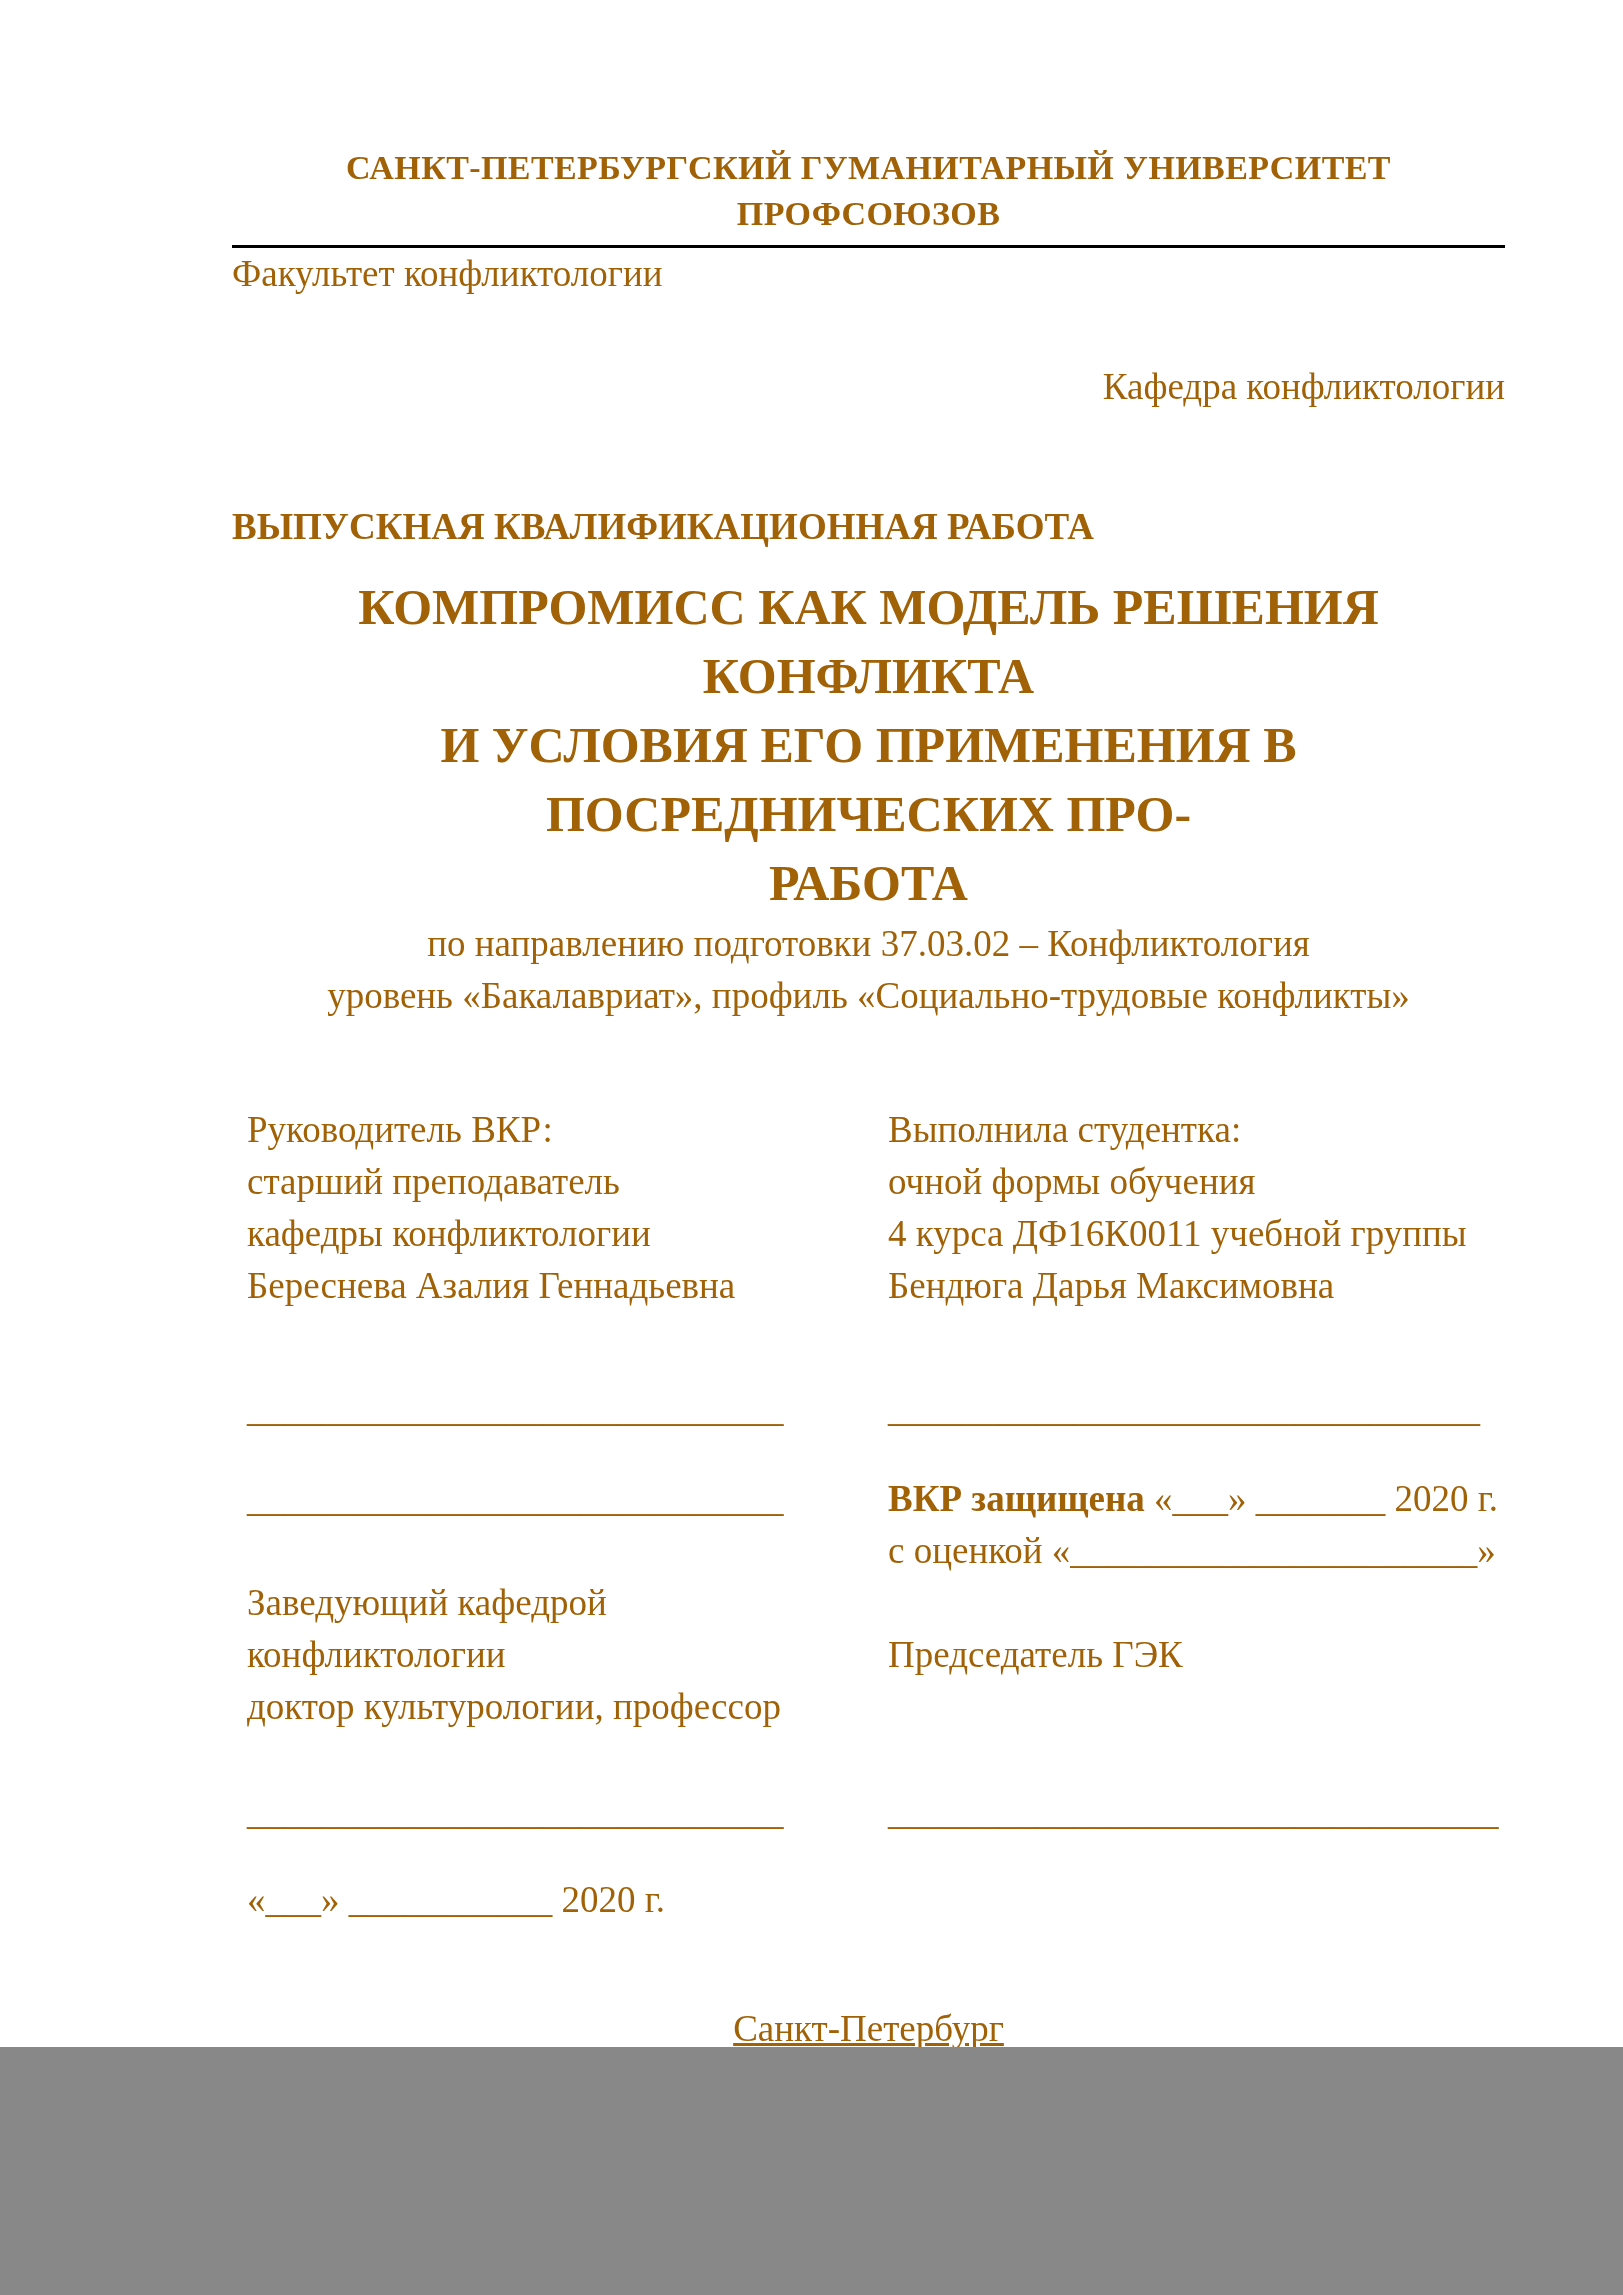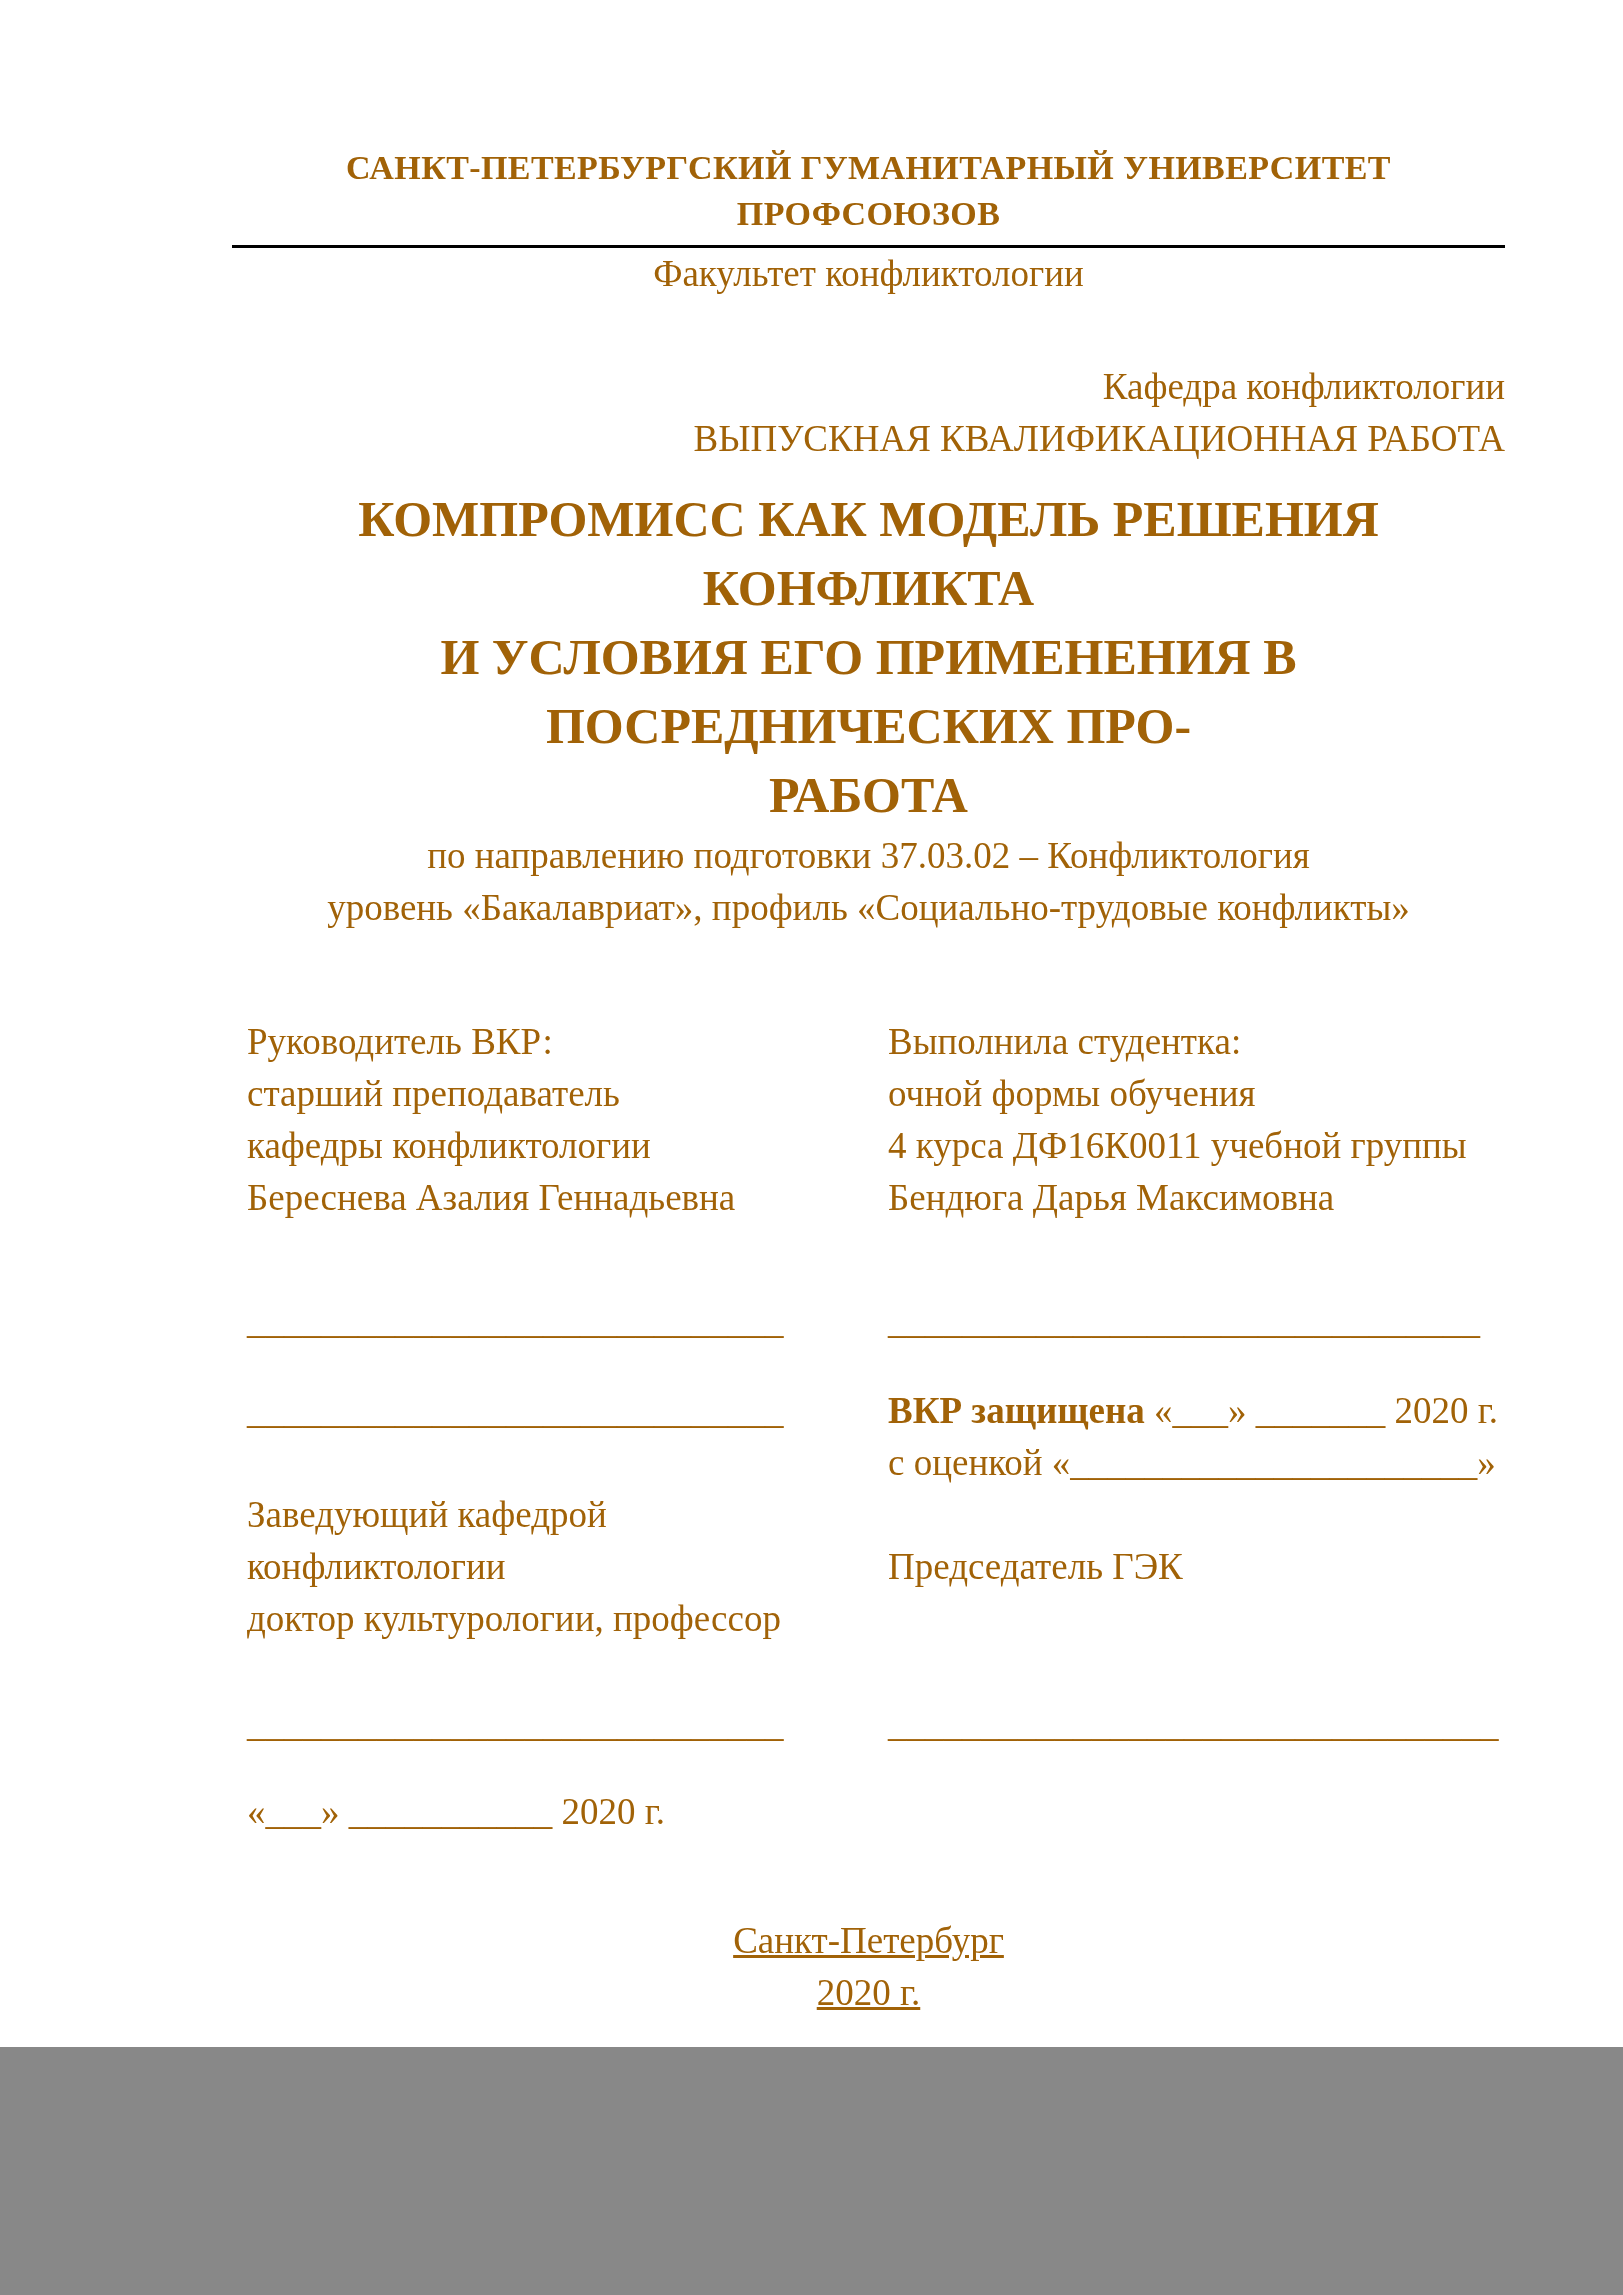--- a/index.html
+++ b/index.html
@@ -7,23 +7,23 @@
     width:1623px;height:2047px;background:#ffffff;color:#a16207;
     font-family:"Liberation Serif","DejaVu Serif",serif;
     font-size:37px;box-sizing:border-box;
     padding:145px 118px 0 232px;
     margin:0 auto;position:relative;overflow:hidden;
   }
   .univ{
     font-size:34px;font-weight:bold;text-align:center;line-height:46px;
     padding-bottom:7.9px;border-bottom:3.9px solid #000;letter-spacing:0.4px;
   }
-  .faculty{line-height:52px;text-align:center;}
+  .faculty{line-height:52px;text-align:left;}
   .dept{margin-top:61px;line-height:52px;text-align:right;}
-  .worktype{line-height:52px;text-align:right;font-weight:normal;}
+  .worktype{margin-top:88px;line-height:52px;text-align:left;font-weight:bold;}
   .title{margin-top:20.4px;line-height:69px;text-align:center;font-weight:bold;font-size:50px;}
   .program{line-height:52px;text-align:center;}
   .cols{margin-top:82px;}
   .row{display:flex;line-height:52px;}
   .cl{width:641px;flex-shrink:0;margin-left:15px;}
   .cr{flex:1;}
   .b{font-weight:bold;}
   .sp90{height:71px}
   .sp48{height:38px}
   .sp68{height:53px}

